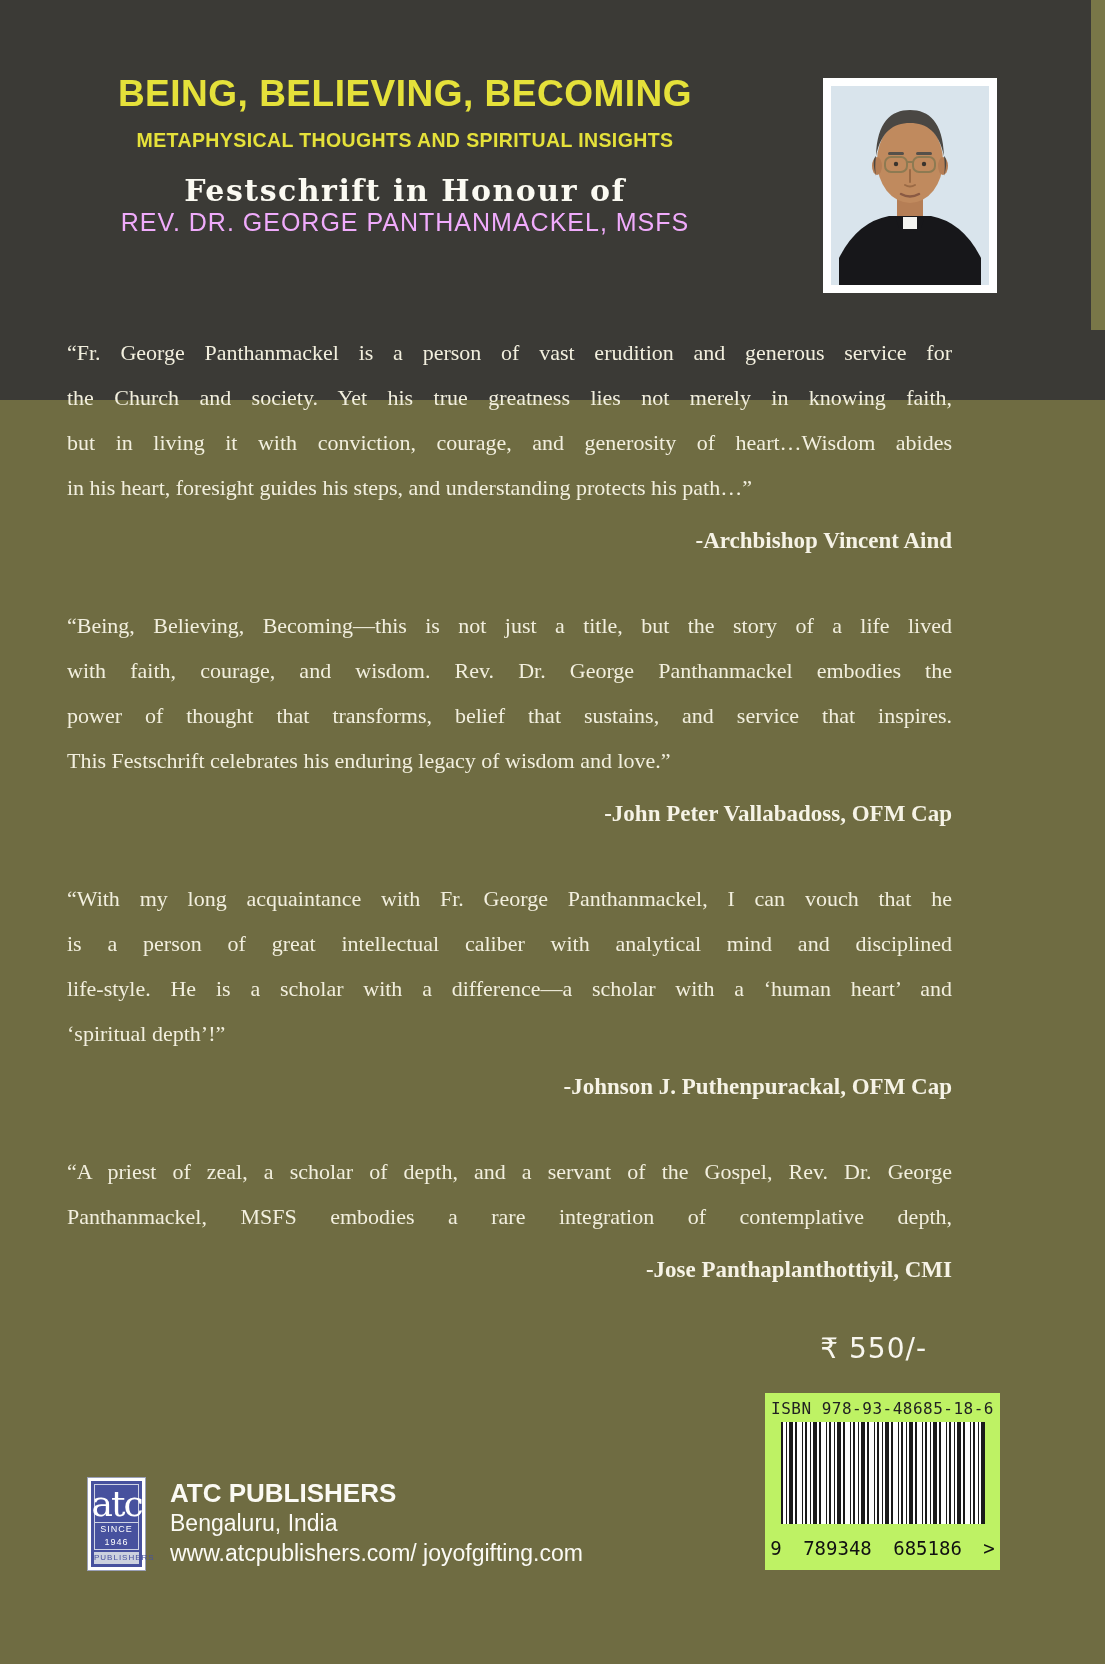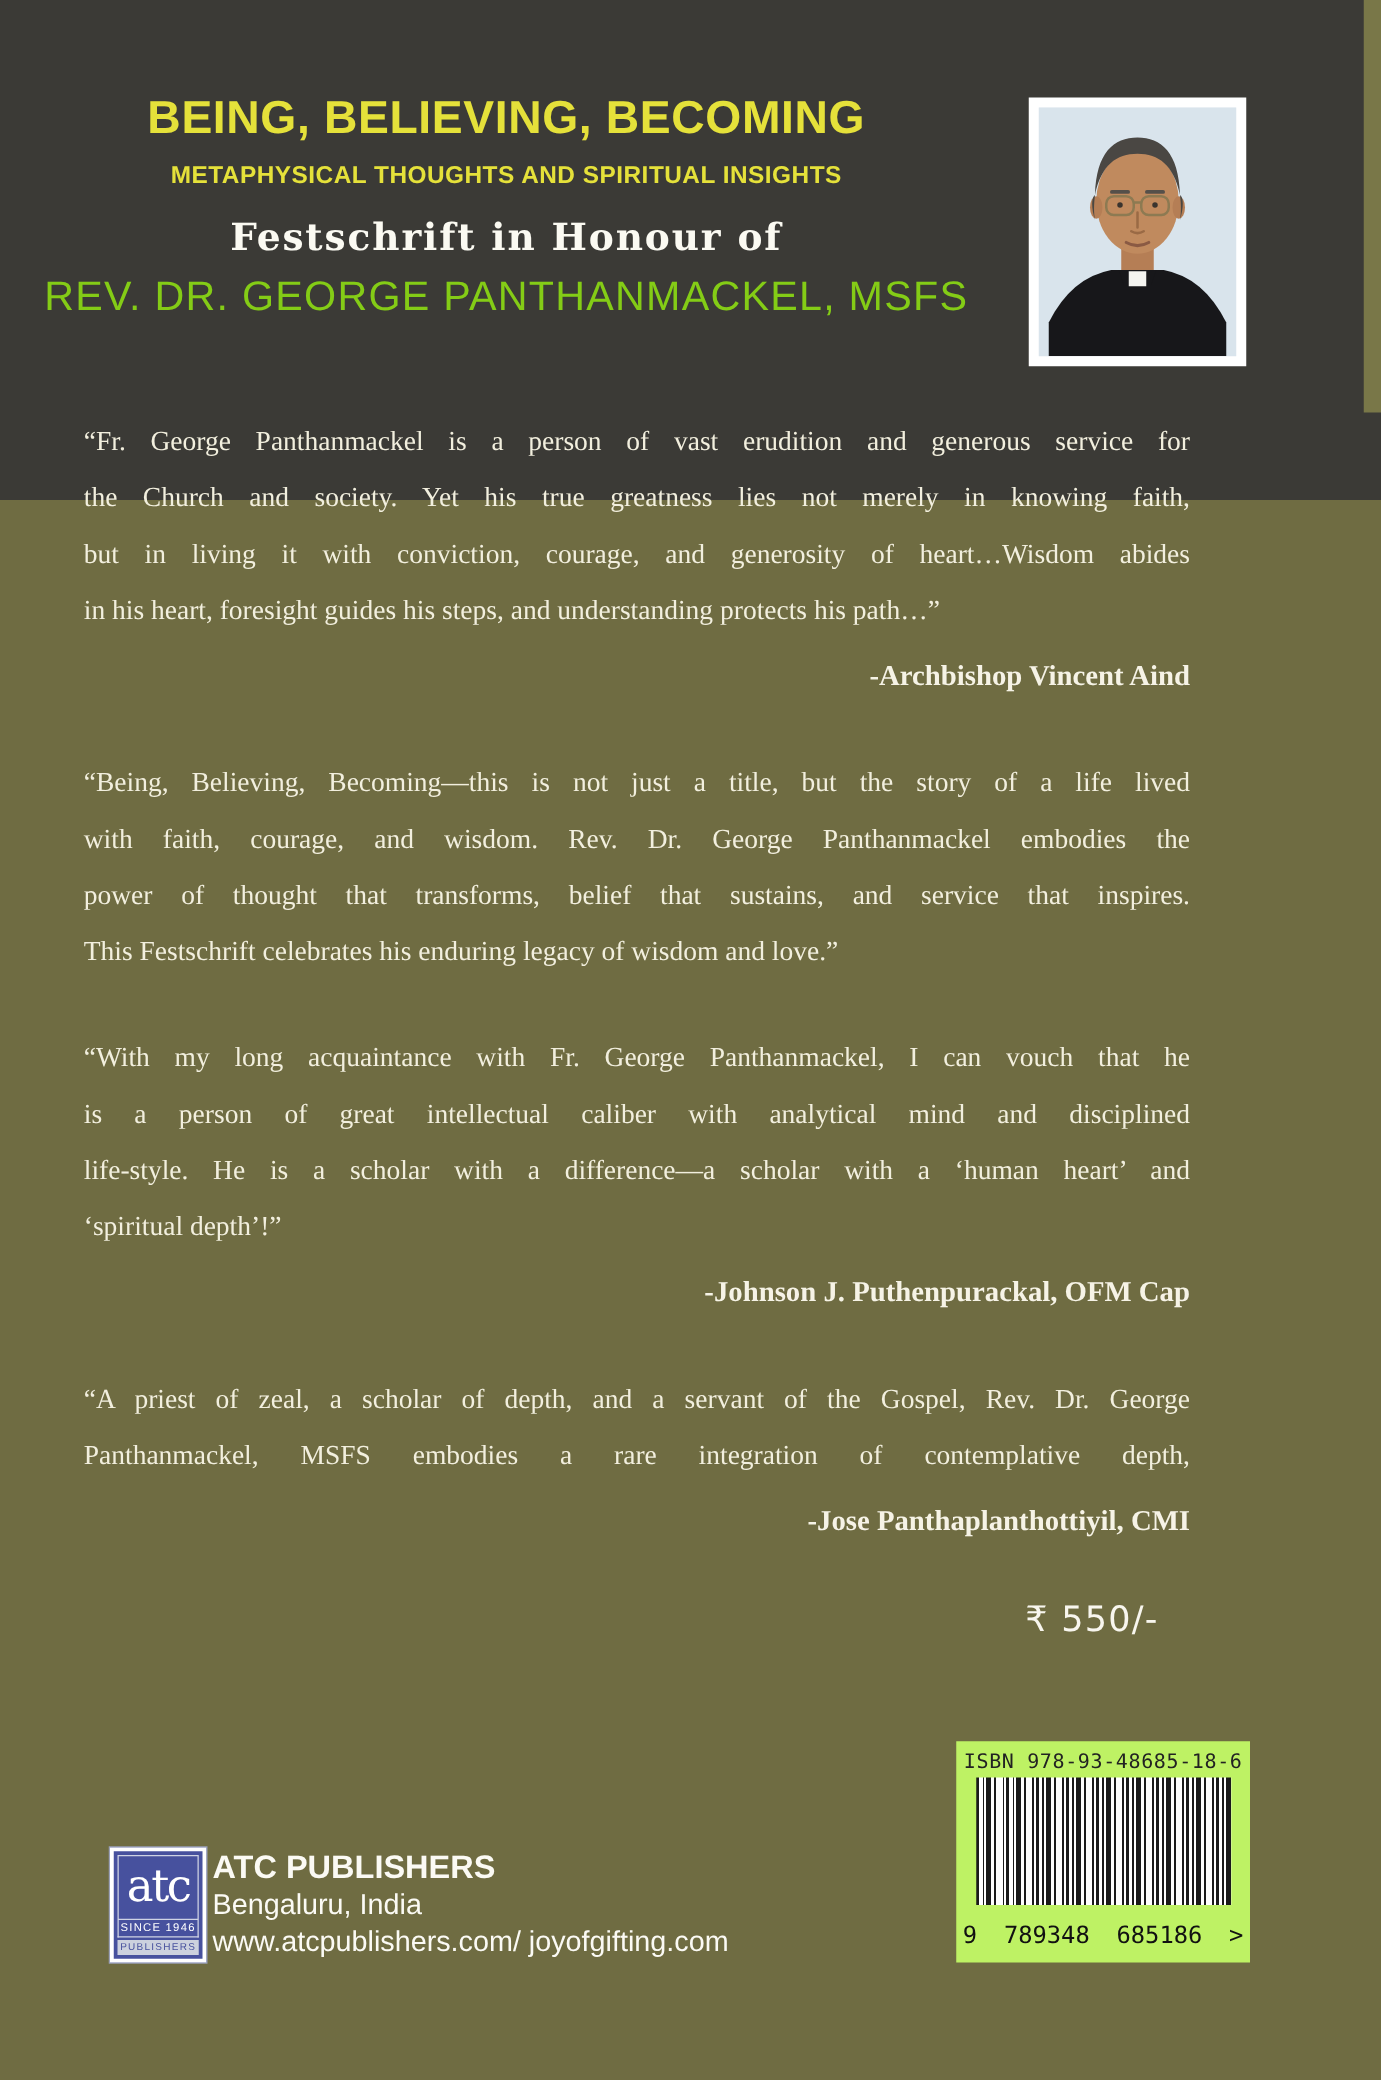--- a/index.html
+++ b/index.html
@@ -34,22 +34,22 @@
   .book-subtitle{
     margin-top:13px;color:var(--yellow);
     font-size:19.5px;font-weight:bold;letter-spacing:0.4px;
   }
   .festschrift{
     margin-top:21px;color:#fbfaf2;
     font-family:"DejaVu Serif",serif;font-weight:bold;
     font-size:30px;letter-spacing:1.5px;
   }
   .honoree{
-    margin-top:10px;color:#84cc16;
-    font-size:33px;letter-spacing:1px;
+    margin-top:0;color:#f0abfc;
+    font-size:25px;letter-spacing:1px;
   }
   
   .photo-frame{
     position:absolute;left:823px;top:78px;width:174px;height:215px;
     background:#ffffff;box-sizing:border-box;padding:8px;
   }
   .photo-inner{width:100%;height:100%;background:#d9e4ec;overflow:hidden;}
   
   .body-area{
     position:absolute;left:67px;top:330px;width:885px;
@@ -91,21 +91,21 @@
       var(--bar) 14px 16px,#ffffff 16px 21px,
       var(--bar) 21px 22px,#ffffff 22px 24px);
   }
   .barcode-digits{
     margin-top:13px;
     font-family:"DejaVu Sans Mono",monospace;
     font-size:19px;color:#111;word-spacing:10px;white-space:nowrap;
   }
   
   .publisher-logo{
-    position:absolute;left:88px;top:1478px;width:77px;height:92px;
+    position:absolute;left:88px;top:1478px;width:57px;height:92px;
     background:var(--blue);border:3px solid #ffffff;box-sizing:border-box;
     display:flex;flex-direction:column;align-items:center;
     box-shadow:0 0 0 1px #9aa0b8;
   }
   .logo-monogram{
     flex:1;display:flex;align-items:center;justify-content:center;
     color:#ffffff;font-family:"DejaVu Serif",serif;
     font-size:36px;letter-spacing:-2px;line-height:1;
     border:1px solid #cfd3e4;align-self:stretch;margin:3px 3px 0 3px;
   }
@@ -183,20 +183,21 @@
           <div class="qline">the Church and society. Yet his true greatness lies not merely in knowing faith,</div>
           <div class="qline">but in living it with conviction, courage, and generosity of heart…Wisdom abides</div>
           <div class="qline qlast">in his heart, foresight guides his steps, and understanding protects his path…”</div>
           <div class="qattr">-Archbishop Vincent Aind</div>
         </div>
         <div class="quote">
           <div class="qline">“Being, Believing, Becoming—this is not just a title, but the story of a life lived</div>
           <div class="qline">with faith, courage, and wisdom. Rev. Dr. George Panthanmackel embodies the</div>
           <div class="qline">power of thought that transforms, belief that sustains, and service that inspires.</div>
           <div class="qline qlast">This Festschrift celebrates his enduring legacy of wisdom and love.”</div>
+          <div class="qattr">-John Peter Vallabadoss, OFM Cap</div>
         </div>
         <div class="quote">
           <div class="qline">“With my long acquaintance with Fr. George Panthanmackel, I can vouch that he</div>
           <div class="qline">is a person of great intellectual caliber with analytical mind and disciplined</div>
           <div class="qline">life-style. He is a scholar with a difference—a scholar with a ‘human heart’ and</div>
           <div class="qline qlast">‘spiritual depth’!”</div>
           <div class="qattr">-Johnson J. Puthenpurackal, OFM Cap</div>
         </div>
         <div class="quote">
           <div class="qline">“A priest of zeal, a scholar of depth, and a servant of the Gospel, Rev. Dr. George</div>

